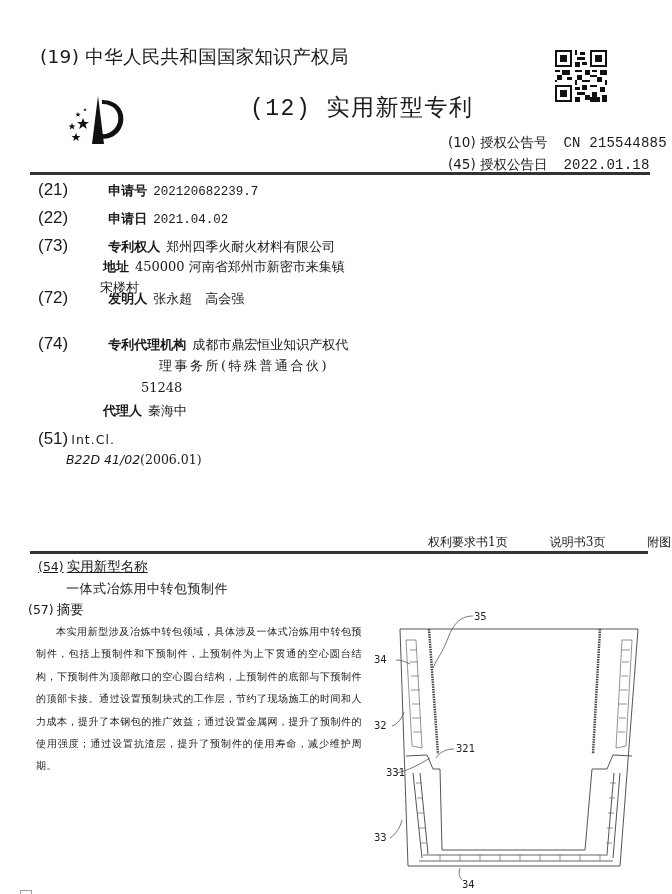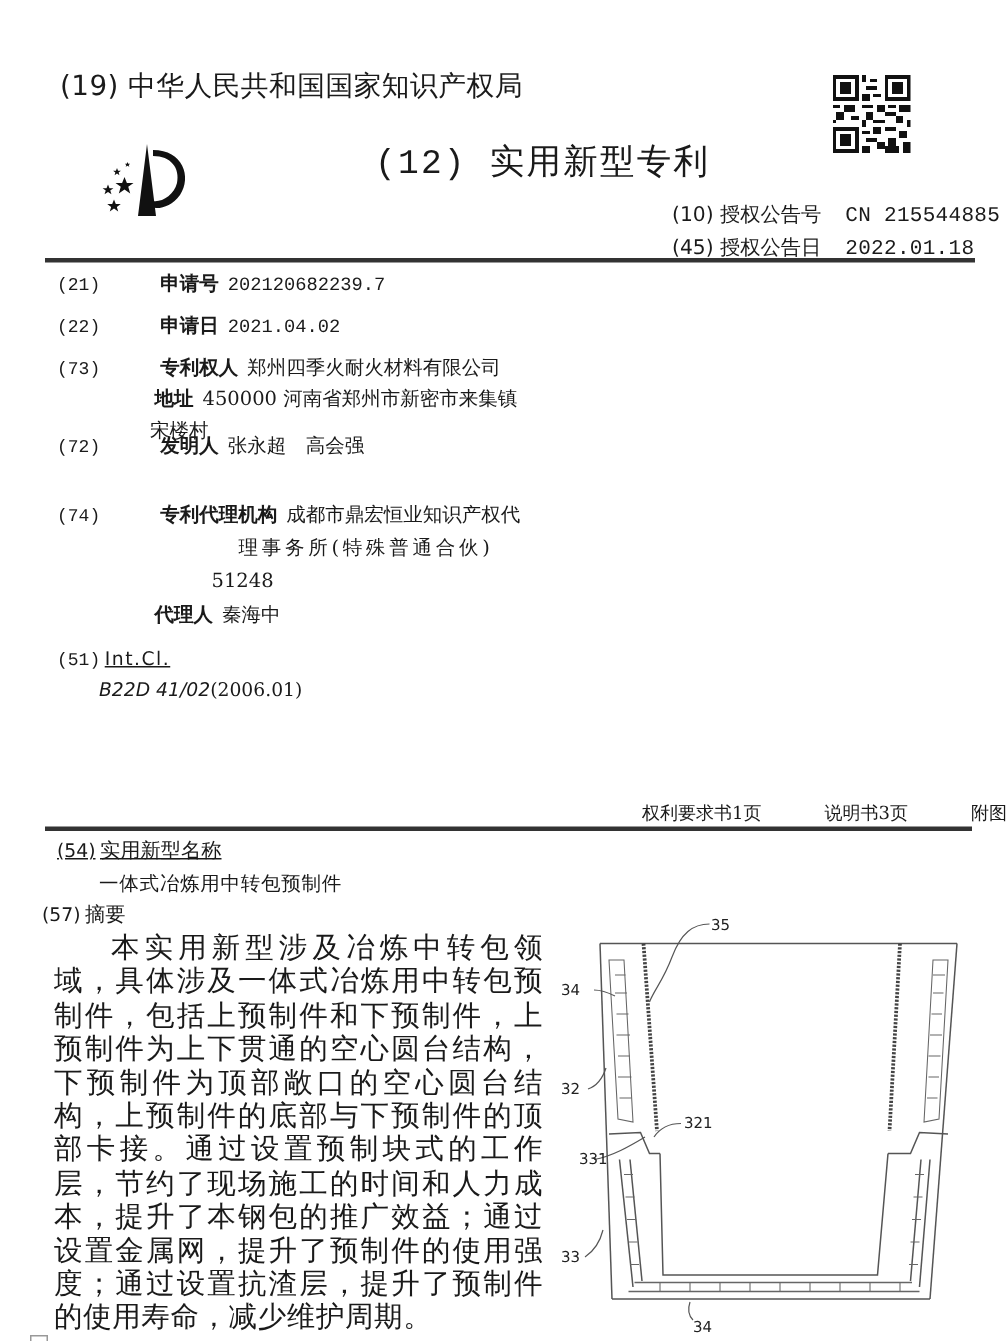--- a/index.html
+++ b/index.html
@@ -14,34 +14,34 @@
     .office { left: 40px; top: 44px; font-size: 18.5px; letter-spacing: 0.3px; }
     .doc-type { left: 250px; top: 92px; font-size: 23px; letter-spacing: 1.5px; font-family: Liberation Mono, monospace; }
 
     .pubno { left: 448px; top: 134px; font-size: 13.5px; }
     .pubdate { left: 448px; top: 156px; font-size: 13.5px; }
     .pubno .val, .pubdate .val { font-family: "Liberation Mono", "DejaVu Sans Mono", monospace; font-size: 14px; margin-left: 16px; letter-spacing: 0.2px; }
 
     .rule { position: absolute; background: #333; height: 3px; }
 
     .field { position: absolute; font-size: 13px; white-space: nowrap; line-height: 19px; }
-    .field .num { font-family: Liberation Mono, monospace; font-size: 12px; margin-right: 3px; }
+    .field .num { font-family: Liberation Sans, sans-serif; font-size: 17px; margin-right: 3px; }
     .field .lbl { font-weight: bold; margin-right: 6px; padding-left: 37px; }
     .field .val { font-family: "DejaVu Serif", "Liberation Serif", serif; font-size: 13px; }
     .field .val.mono { font-family: "Liberation Mono", "DejaVu Sans Mono", monospace; font-size: 12.5px; }
     .field .ital { font-style: italic; font-family: "DejaVu Sans", sans-serif; font-size: 12.5px; }
 
     .pages { left: 400px; top: 534px; font-size: 12px; font-family: "DejaVu Serif", "Liberation Serif", serif; word-spacing: 8px; }
     .pages span { margin-right: 14px; margin-left: 28px; }
 
     .abstract-head { position: absolute; font-size: 13.5px; }
     .abstract-body {
       position: absolute; left: 36px; top: 621px; width: 326px;
       font-family: "DejaVu Serif", "Liberation Serif", serif;
-      font-size: 19px; line-height: 22.4px; text-align: justify;
+      font-size: 10px; line-height: 22.4px; text-align: justify;
       text-indent: 2em; letter-spacing: 0.4px;
     }
     .qr { position: absolute; left: 555px; top: 50px; width: 52px; height: 52px; }
     .logo { position: absolute; left: 58px; top: 92px; width: 70px; height: 55px; }
     .figure { position: absolute; left: 370px; top: 598px; width: 300px; height: 296px; }
     .fig-label { font-family: "DejaVu Sans", sans-serif; font-size: 10px; }
     .corner-mark { position: absolute; left: 20px; top: 890px; width: 10px; height: 4px; border: 1px solid #999; border-bottom: none; }
   </style>
 </head>
 <body>
@@ -147,21 +147,21 @@
 </div>
 <div class="field" style="left:141px; top:378px;">
   <span class="val">51248</span>
 </div>
 
 <div class="field" style="left:66px; top:401px;">
   <span class="lbl">代理人</span><span class="val">秦海中</span>
 </div>
 
 <div class="field" style="left:38px; top:429px;">
-  <span class="num">(51)</span><span style="font-size:12.5px; letter-spacing:1px;text-decoration:underline;">Int.Cl.</span>
+  <span class="num">(51)</span><span style="font-size:12.5px; letter-spacing:1px;">Int.Cl.</span>
 </div>
 <div class="field" style="left:66px; top:450px;">
   <span class="ital">B22D 41/02</span><span class="val" style="font-size:12.5px;">(2006.01)</span>
 </div>
 
 <div class="abs pages">
   <span>权利要求书1页</span><span>说明书3页</span><span>附图3页</span>
 </div>
 
 <div class="rule" style="left:30px; top:551px; width:618px;"></div>

